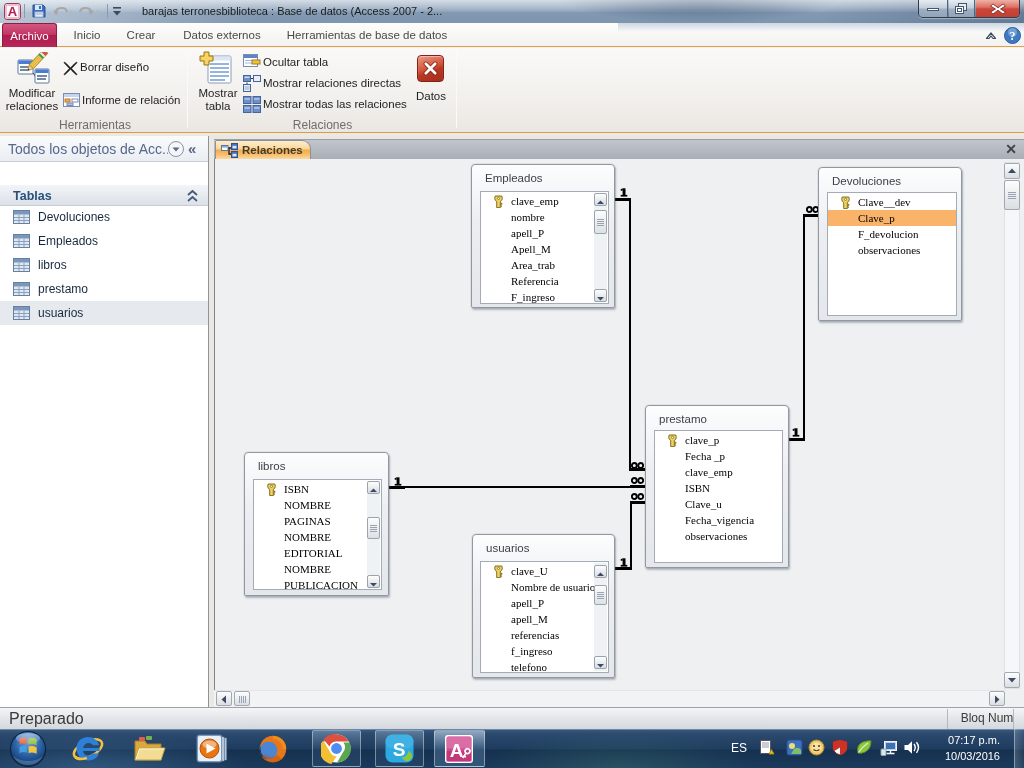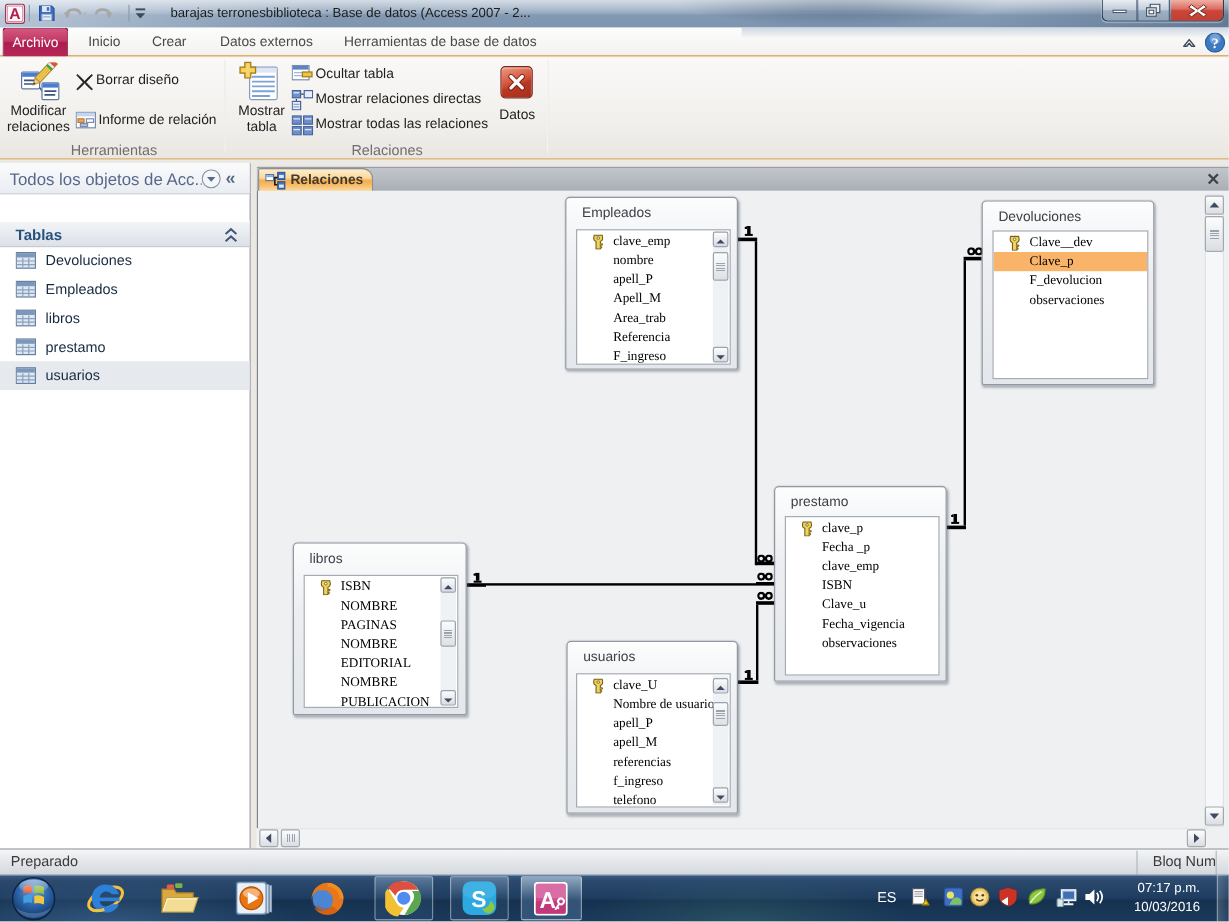--- a/index.html
+++ b/index.html
@@ -89,21 +89,21 @@
   
   .rl { position:absolute; background:#000; }
 
   
   .csb-btn { position:absolute; background:linear-gradient(to bottom,#fdfdfd,#dadee2);
     border:1px solid #a2a8b0; border-radius:2px; }
 
   
   #statusbar { position:absolute; left:0; top:707px; width:1024px; height:22px;
     background:linear-gradient(to bottom,#f4f5f6 0%,#e3e6e9 50%,#d4d8dd 100%); border-top:1px solid #9ea2a8; }
-  #statusbar .l { position:absolute; left:9px; top:0; height:21px; line-height:21px; font-size:12px; color:#3a3a3a; }
+  #statusbar .l { position:absolute; left:9px; top:0; height:21px; line-height:21px; font-size:16px; color:#3a3a3a; }
   #statusbar .r { position:absolute; left:956px; top:0; width:62px; height:21px; line-height:21px; font-size:12px; color:#3a3a3a;
     text-align:center; white-space:nowrap; }
   #statusbar .sep { position:absolute; top:1px; width:1px; height:20px; background:#b4b8bd; }
 
   
   #taskbar { position:absolute; left:0; top:729px; width:1024px; height:39px;
     background:linear-gradient(to bottom,#3b5c82 0%,#2b4a6e 12%,#1e3c5f 50%,#16314f 55%,#1b3a5c 100%); }
   #taskbar::before { content:""; position:absolute; left:0; top:0; width:1024px; height:1px; background:#6c87a5; }
   .tbtn { position:absolute; top:1px; height:37px; border:1px solid rgba(255,255,255,.4); border-radius:2px;
     background:linear-gradient(to bottom, rgba(200,225,250,.30), rgba(120,160,200,.12) 50%, rgba(70,110,160,.18)); }

